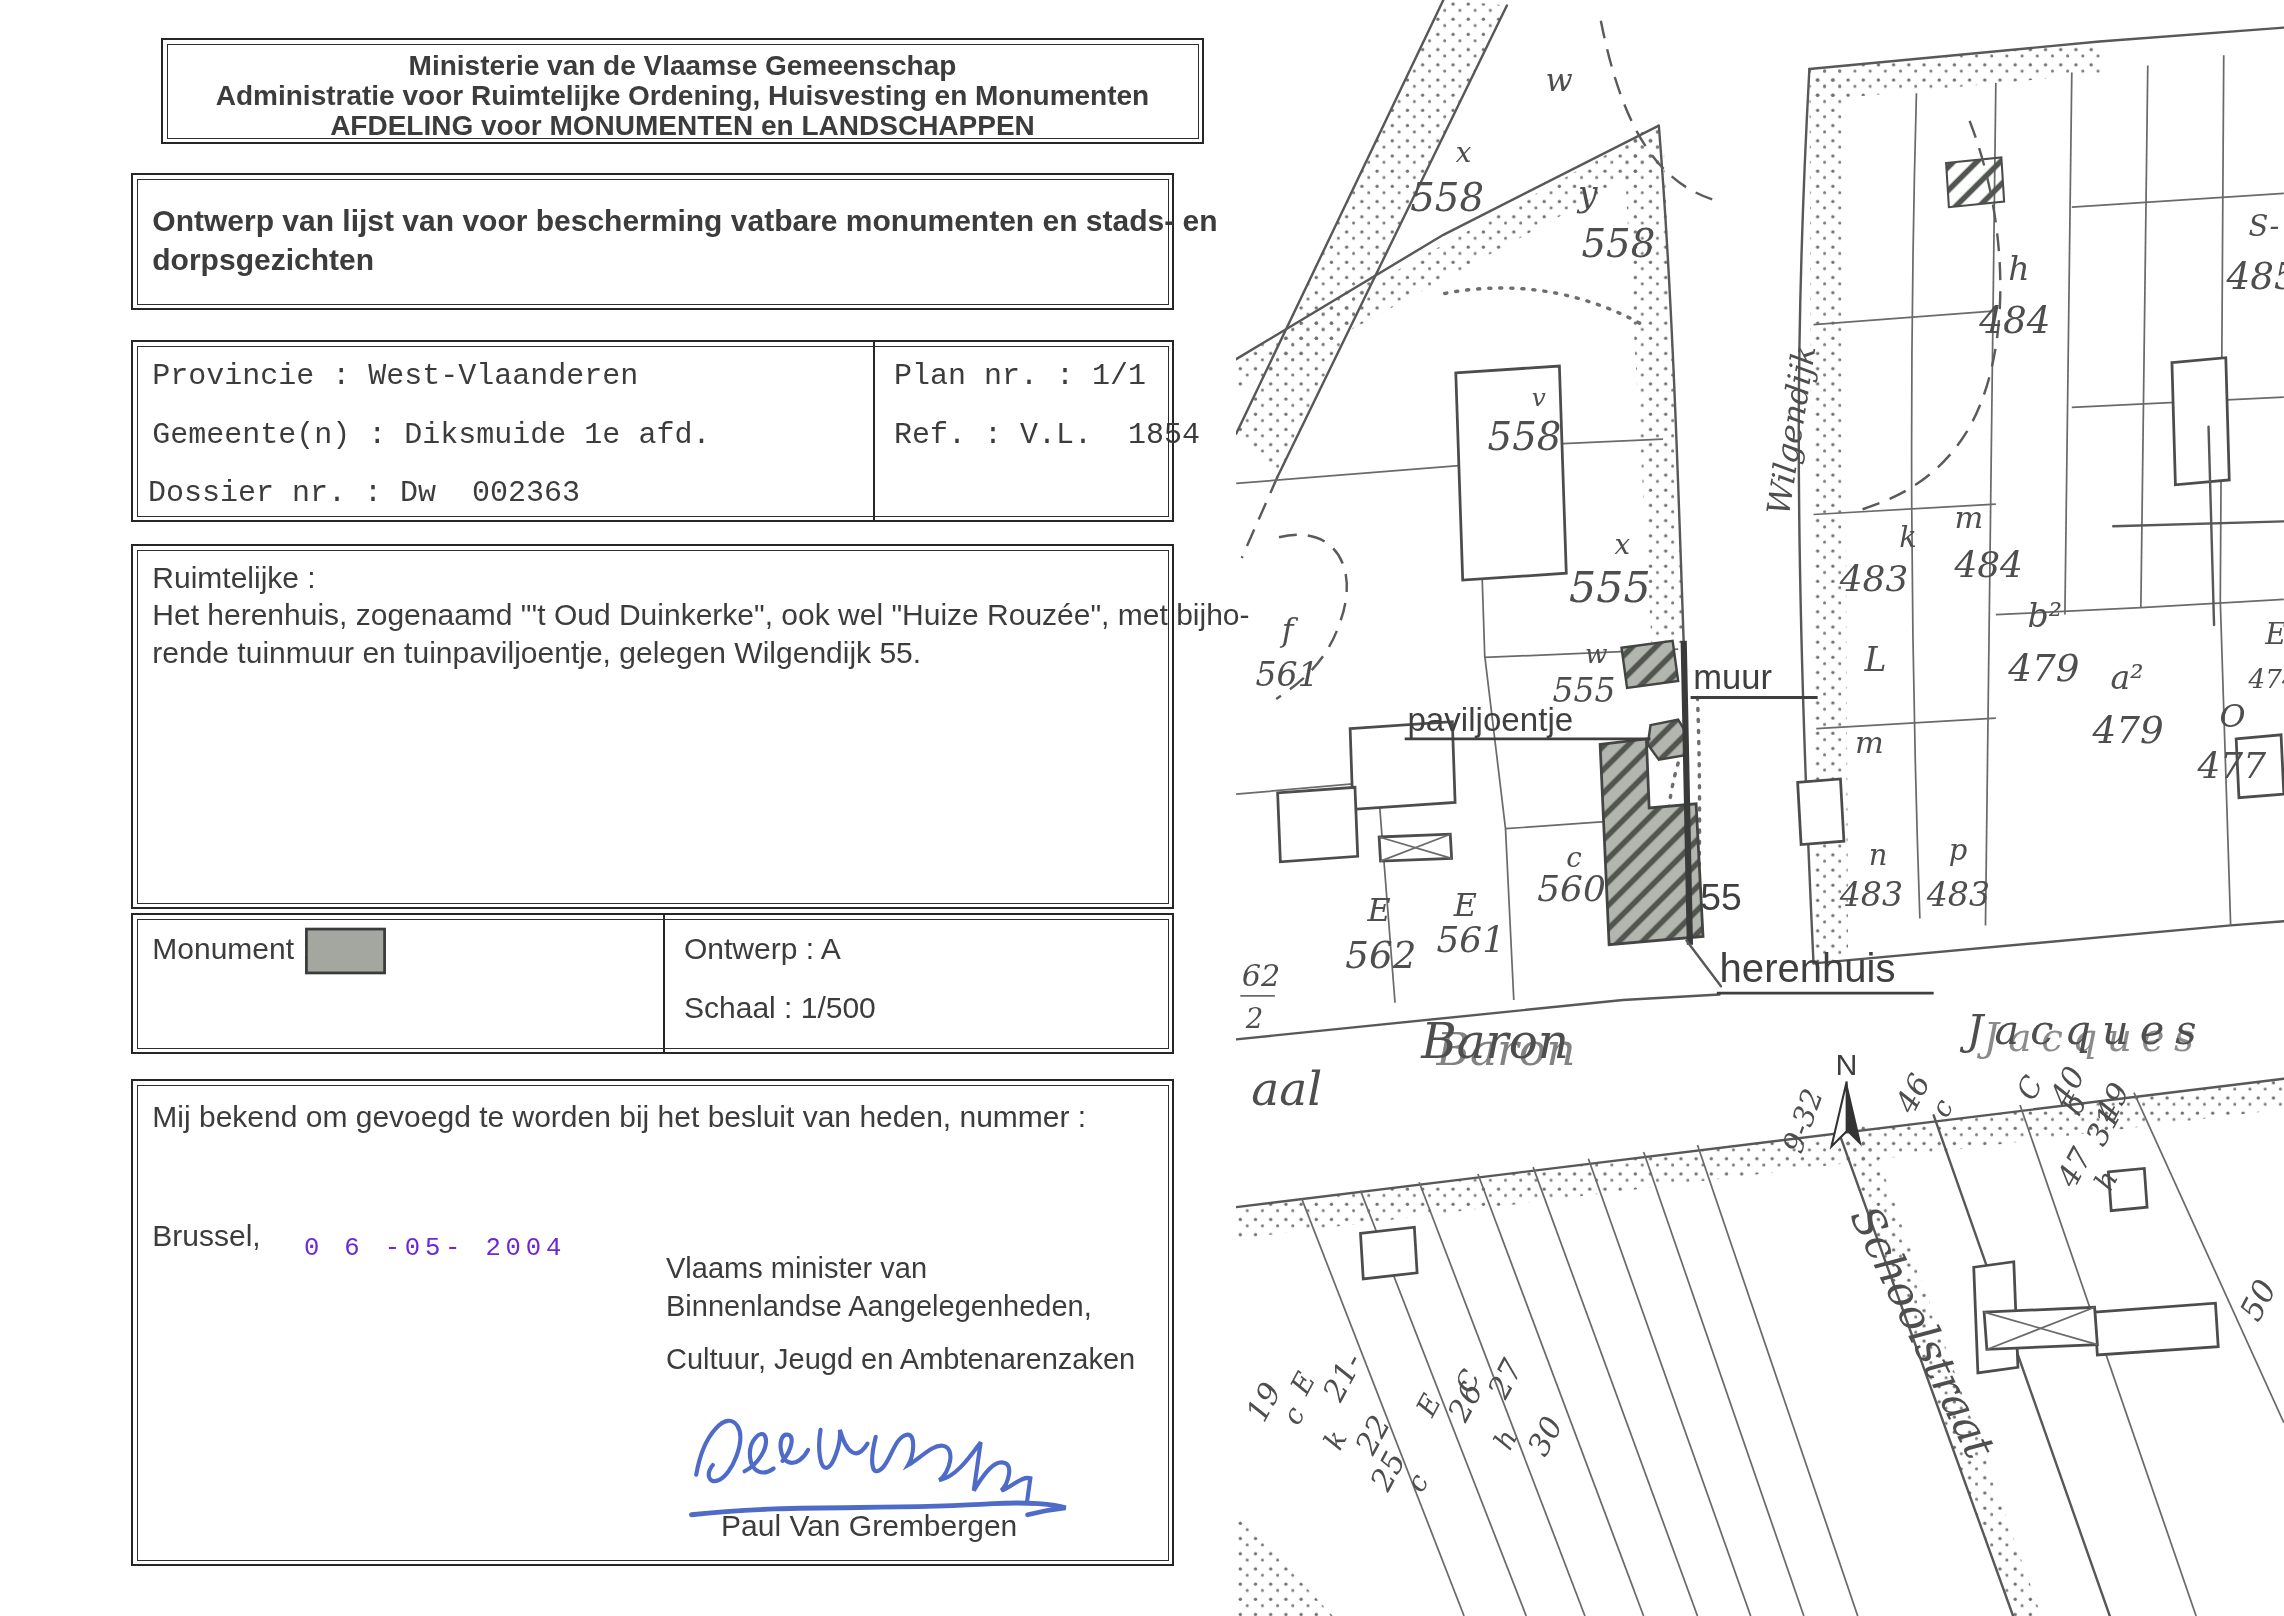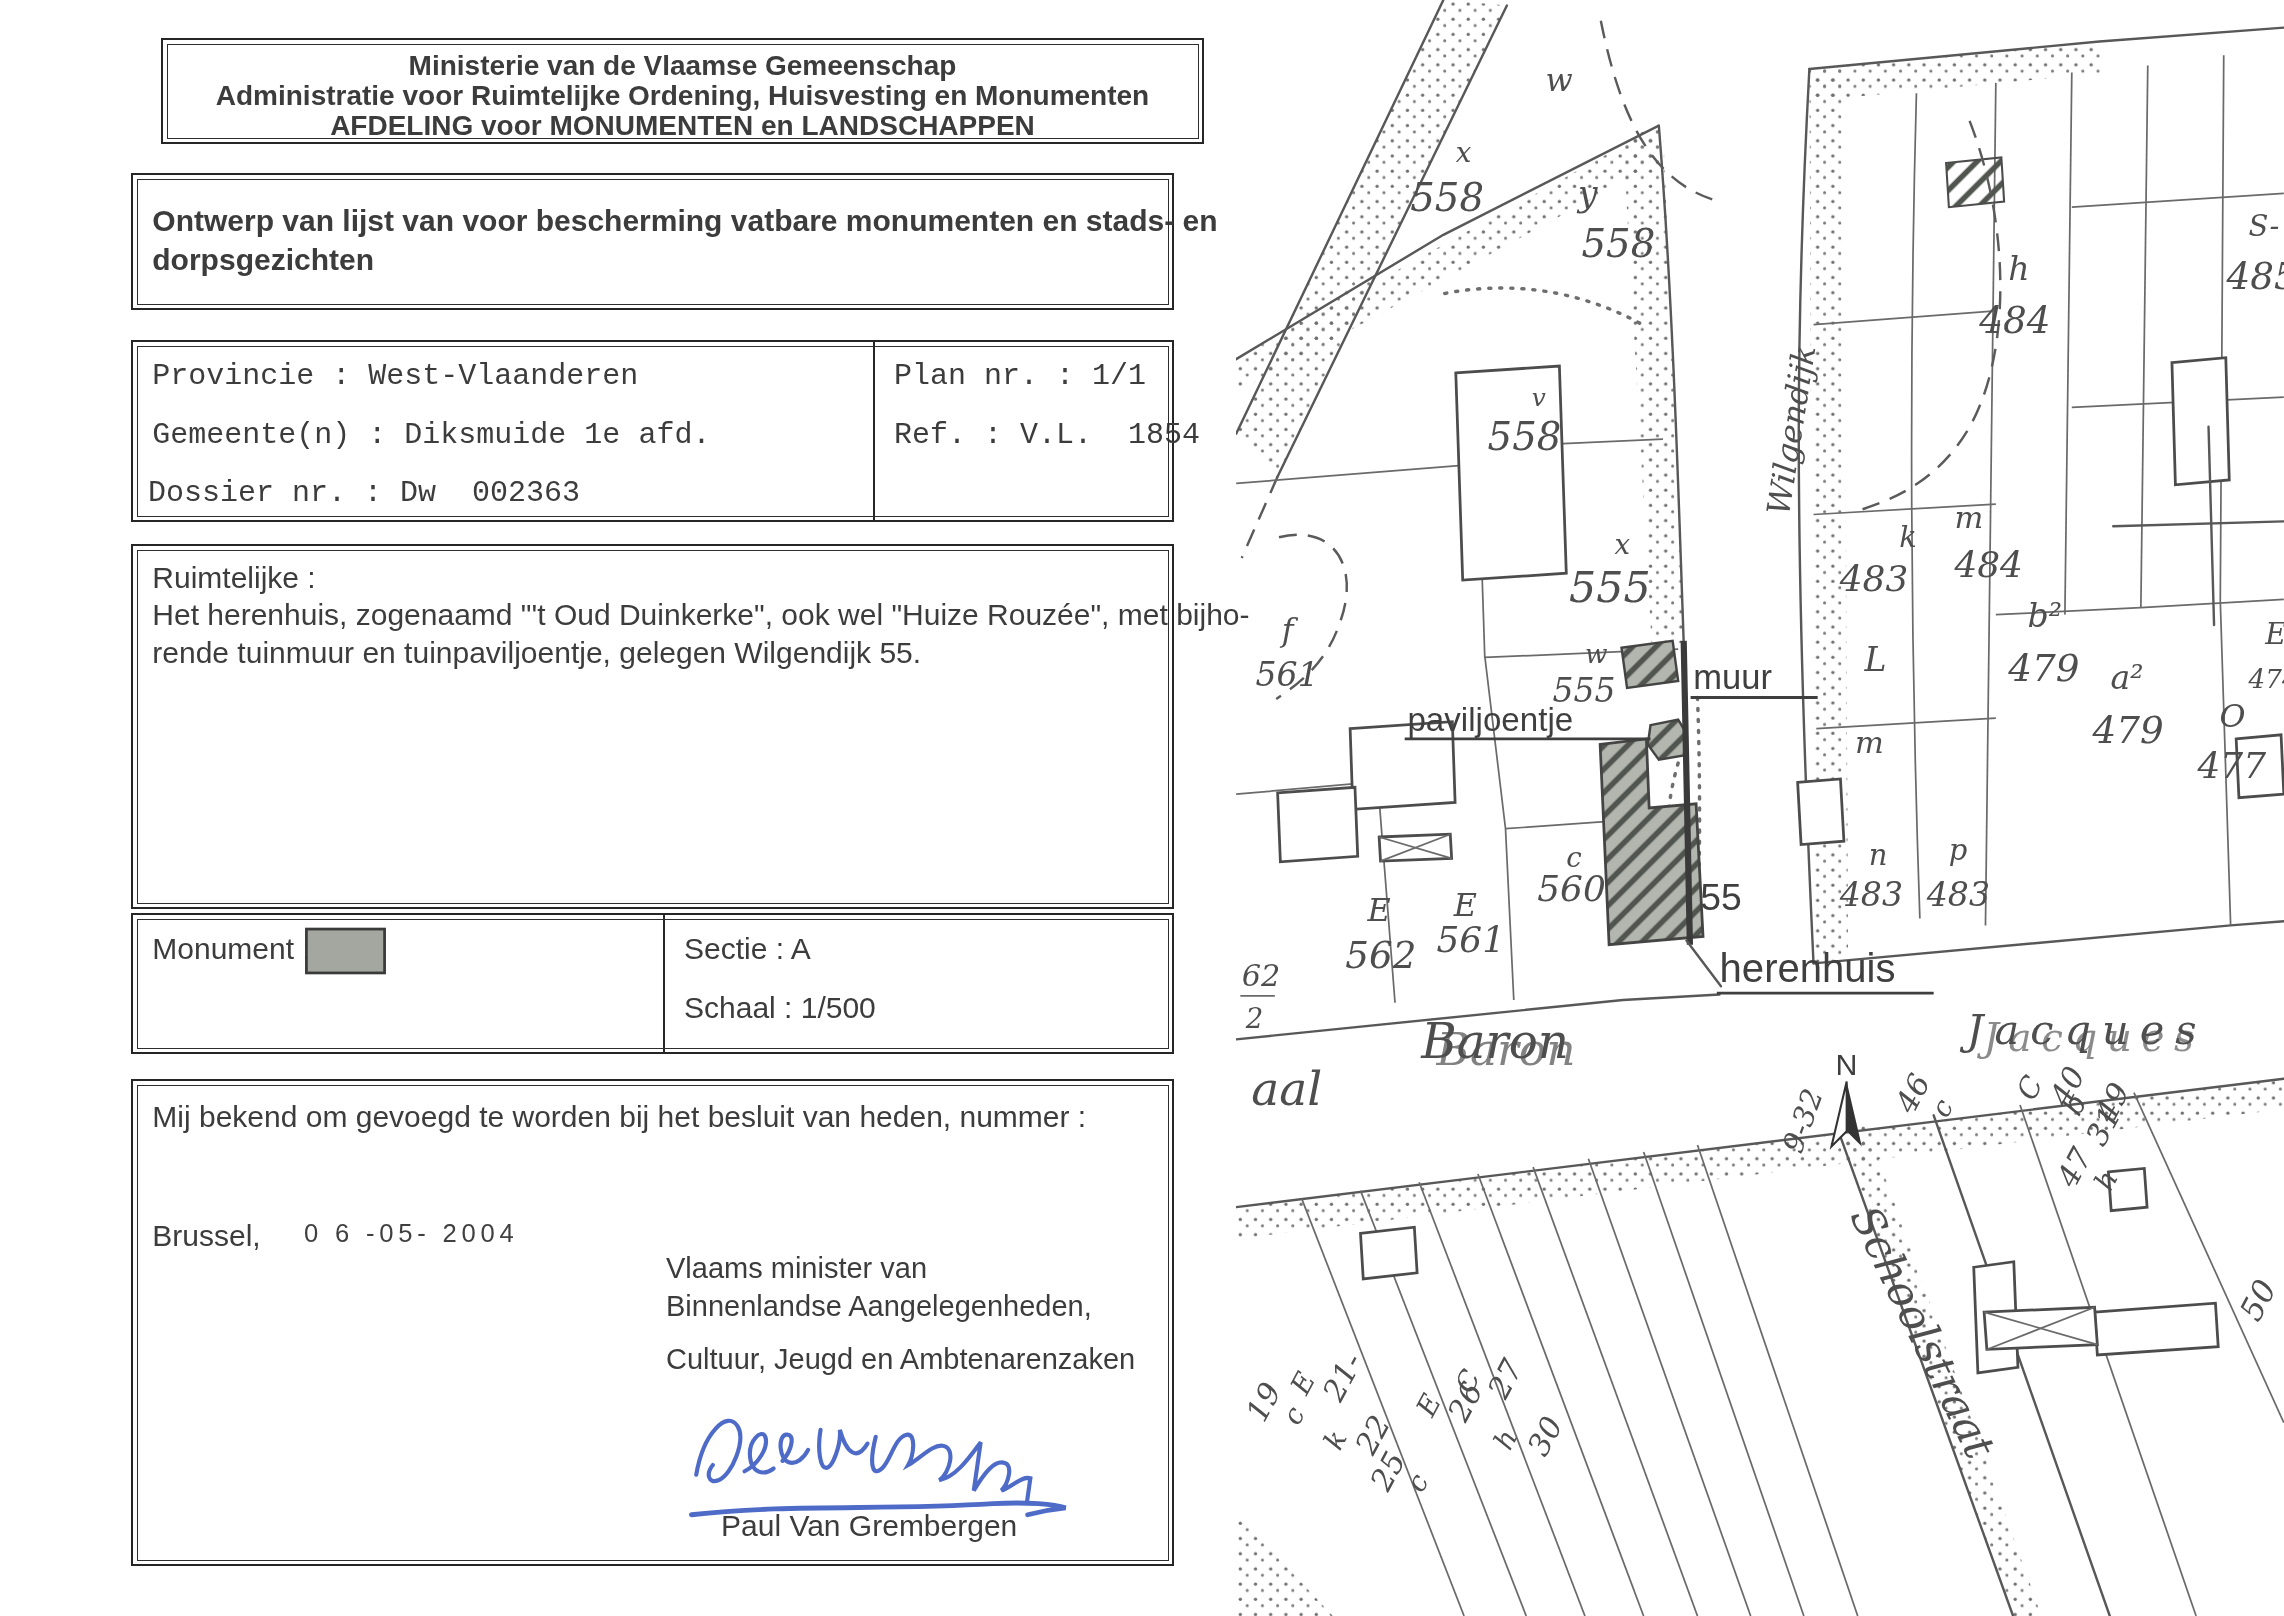--- a/index.html
+++ b/index.html
@@ -4,21 +4,21 @@
 <style>
   html,body{margin:0;padding:0;background:#e8e8e8;}
   #page{position:relative;width:2284px;height:1616px;background:#ffffff;overflow:hidden;
         font-family:"Liberation Sans",sans-serif;color:#3c3c3c;}
   .box{position:absolute;border:2.1px solid #262626;background:#fff;}
   .box::after{content:"";position:absolute;inset:3.5px;border:1.4px solid #2e2e2e;pointer-events:none;}
   .t{position:absolute;white-space:pre;}
   .b{font-weight:bold;}
   .center{text-align:center;width:100%;}
   .vline{position:absolute;top:0;bottom:0;border-left:2.1px solid #262626;}
-  .stamp{font-family:Liberation Sans, sans-serif;color:#404040;letter-spacing:4.8px;}
+  .stamp{font-family:Liberation Mono, monospace;color:#6d28d9;letter-spacing:4.8px;margin-top:15px;}
   svg text{user-select:none;}
   .hwl{font-family:"DejaVu Serif",serif;font-style:italic;fill:#4e4e4e;}
   .prt{font-family:"Liberation Sans",sans-serif;fill:#3f3f3f;}
   .ln{stroke:#585858;stroke-width:3.5;fill:none;stroke-linecap:round;}
   .thin{stroke:#6a6a6a;stroke-width:2.5;fill:none;}
   .dash{stroke:#5a5a5a;stroke-width:3.5;fill:none;stroke-dasharray:26 16;}
   .dot{stroke:#6e6e6e;stroke-width:5;fill:none;stroke-dasharray:3 13;stroke-linecap:round;}
   .bld{fill:#ffffff;stroke:#4c4c4c;stroke-width:4;}
 </style>
 </head>
@@ -51,21 +51,21 @@
     <div class="t" style="left:19.3px;top:52px;font-size:30px;">Het herenhuis, zogenaamd "'t Oud Duinkerke", ook wel "Huize Rouzée", met bijho-</div>
     <div class="t" style="left:19.3px;top:90px;font-size:30px;">rende tuinmuur en tuinpaviljoentje, gelegen Wilgendijk 55.</div>
   </div>
 
   <div class="box" style="left:131px;top:913px;width:1039px;height:137px;">
     <div class="vline" style="left:530px;"></div>
     <div class="t" style="left:19.3px;top:17.3px;font-size:30px;">Monument :</div>
     <svg style="position:absolute;left:171px;top:12.4px;" width="83" height="48" viewBox="0 0 120 70">
       <rect x="3" y="3" width="114" height="64" stroke="#3a3a3a" stroke-width="4" fill="#a3a7a0"></rect>
     </svg>
-    <div class="t" style="left:551px;top:17.3px;font-size:30px;">Sectie : A</div>
+    <div class="t" style="left:551px;top:17.3px;font-size:30px;">Ontwerp : A</div>
     <div class="t" style="left:551px;top:76px;font-size:30px;">Schaal : 1/500</div>
   </div>
 
   <div class="box" style="left:131px;top:1079px;width:1039px;height:483px;">
     <div class="t" style="left:19.3px;top:19.3px;font-size:30px;">Mij bekend om gevoegd te worden bij het besluit van heden, nummer :</div>
     <div class="t" style="left:19.3px;top:138px;font-size:30px;">Brussel,</div>
     <div class="t stamp" style="left:171px;top:138px;font-size:25.6px;">0 6 -05- 2004</div>
     <div class="t" style="left:533px;top:171px;font-size:29px;">Vlaams minister van</div>
     <div class="t" style="left:533px;top:209px;font-size:29px;">Binnenlandse Aangelegenheden,</div>
     <div class="t" style="left:533px;top:246px;font-size:29px;margin-top:16px;">Cultuur, Jeugd en Ambtenarenzaken</div>

